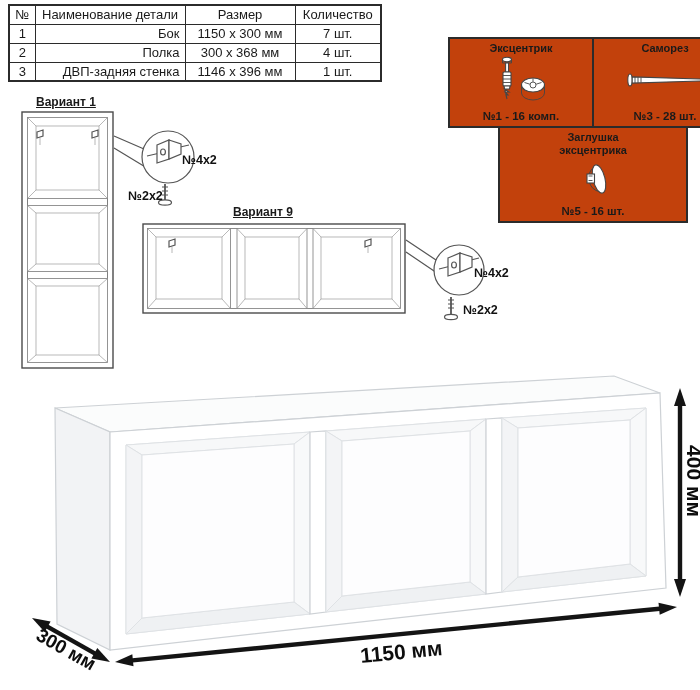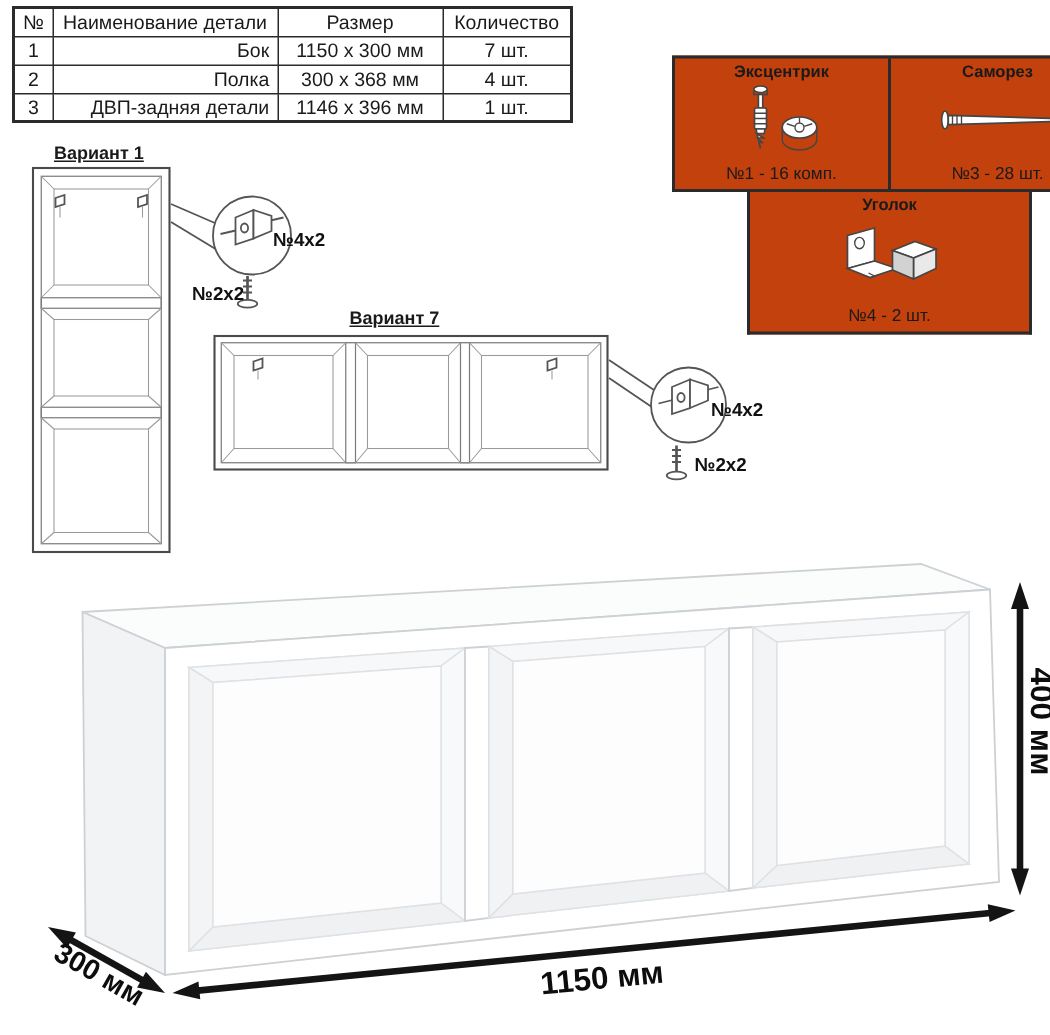--- a/index.html
+++ b/index.html
@@ -14,21 +14,21 @@
   table.parts th { text-align:center; }
   td.c { text-align:center; }
   td.l { text-align:right; }
 
   
   .hw-row { display:flex; border:2px solid #2b2b2b; background:#c2410c;margin-left:40px; }
   .hw-cell { flex:1; display:flex; flex-direction:column; align-items:center; border-right:2px solid #2b2b2b; padding:3px 2px 4px; }
   .hw-cell:last-child { border-right:none; }
   .hw-title { font-weight:bold; font-size:11px; line-height:12.5px; text-align:center; }
   .hw-icon { margin:auto 0; }
-  .hw-count { font-weight:normal; font-size:11.5px; white-space:nowrap; }
+  .hw-count { font-weight:bold; font-size:11.5px; white-space:nowrap; }
 
   .variant-title { position:absolute; font-weight:bold; font-size:12px; white-space:nowrap;text-decoration:underline; }
 
   svg.layer { position:absolute; }
   .ln  { stroke:#4a4a4a; stroke-width:1.4; fill:#ffffff; }
   .ln2 { stroke:#7a7a7a; stroke-width:0.8; fill:none; }
   .ln3 { stroke:#9a9a9a; stroke-width:0.7; fill:none; }
   .call { stroke:#555; stroke-width:1.2; fill:none; }
   .callf { stroke:#555; stroke-width:1.2; fill:#fff; }
   .ref-label { font-weight:bold; font-size:12.5px; fill:#111; }
@@ -60,21 +60,21 @@
       <td class="c">7 шт.</td>
     </tr>
     <tr>
       <td class="c">2</td>
       <td class="l">Полка</td>
       <td class="c">300 х 368 мм</td>
       <td class="c">4 шт.</td>
     </tr>
     <tr>
       <td class="c">3</td>
-      <td class="l">ДВП-задняя детали</td>
+      <td class="l">ДВП-задняя стенка</td>
       <td class="c">1146 х 396 мм</td>
       <td class="c">1 шт.</td>
     </tr>
   </tbody>
     </table>
 
   <div class="hw-row abs" style="left:408px; top:37px; width:290px; height:91px;">
     <div class="hw-cell">
       <div class="hw-title">Эксцентрик</div>
       <div class="hw-icon">
@@ -102,33 +102,32 @@
           <path d="M10.2,8.9 L80,11 L84,12 L80,13 L10.2,15.1 Z" class="hwic"></path>
           <path d="M13,9 v6 M16,9.2 v5.6 M19,9.3 v5.4" class="hwic2"></path>
         </svg>
       </div>
       <div class="hw-count">№3 - 28 шт.</div>
     </div>
   </div>
 
   <div class="hw-row abs" style="left:458px; top:128px; width:190px; height:95px; border-top:none;">
     <div class="hw-cell">
-      <div class="hw-title">Уголок</div>
+      <div class="hw-title" style="max-width:80px;">Заглушка эксцентрика</div>
       <div class="hw-icon">
-        <svg width="80" height="46" viewBox="0 0 80 46">
-          <path d="M12,8 L30,3 L30,25 L12,30 Z" class="hwic"></path>
-          <ellipse cx="20" cy="13" rx="3.2" ry="3.8" class="hwic2"></ellipse>
-          <path d="M12,30 L30,25 L45,30 L27,36 Z" class="hwic"></path>
-          <path d="M26,33 l4,2 l-3,1.5" class="hwic2"></path>
-          <path d="M42,18 L57,12 L71,17 L56,23 Z" class="hwic"></path>
-          <path d="M56,23 L71,17 L71,30 L56,37 Z" fill="#e9e9e9" stroke="#454545" stroke-width="1.1"></path>
-          <path d="M42,18 L56,23 L56,37 L42,31 Z" fill="#d2d2d2" stroke="#454545" stroke-width="1.1"></path>
+        <svg width="60" height="42" viewBox="0 0 60 42">
+          <g transform="rotate(-14 36 21)">
+            <ellipse cx="36" cy="21" rx="6" ry="14.5" class="hwic"></ellipse>
+            <path d="M33.5,8.5 A 14 14 0 0 0 33.5,33.5" class="hwic2"></path>
+          </g>
+          <rect x="24" y="16" width="7.5" height="9" class="hwic"></rect>
+          <path d="M25.5,18 h4 M25.5,22.5 h4" class="hwic2"></path>
         </svg>
       </div>
-      <div class="hw-count">№4 - 2 шт.</div>
+      <div class="hw-count">№5 - 16 шт.</div>
     </div>
   </div>
 
   <div class="variant-title" style="left:36px; top:95px;">Вариант 1</div>
   <svg class="layer" style="left:10px; top:92px;" width="225" height="285" viewBox="0 0 225 285">
     <rect x="12" y="20" width="91" height="256" class="ln"></rect>
     <rect x="17.5" y="25.5" width="80" height="245" class="ln2"></rect>
     <rect x="17.5" y="106.5" width="80" height="7" fill="#fff" class="ln2" stroke="#7a7a7a"></rect>
     <rect x="17.5" y="179.5" width="80" height="7" fill="#fff" class="ln2" stroke="#7a7a7a"></rect>
 
@@ -158,21 +157,21 @@
     </g>
     <g>
       <path d="M155,92 L155,109" stroke="#555" stroke-width="1.8" fill="none"></path>
       <path d="M152,95 h6 M152,99 h6 M152,103 h6" class="call"></path>
       <ellipse cx="155" cy="110.5" rx="6.5" ry="2.6" class="callf"></ellipse>
     </g>
     <text x="172" y="72" class="ref-label">№4х2</text>
     <text x="118" y="108" class="ref-label">№2х2</text>
   </svg>
 
-  <div class="variant-title" style="left:233px; top:205px;">Вариант 7</div>
+  <div class="variant-title" style="left:233px; top:205px;">Вариант 9</div>
   <svg class="layer" style="left:140px; top:218px;" width="380" height="118" viewBox="0 0 380 118">
     <rect x="3" y="6" width="262" height="89" class="ln"></rect>
     <rect x="7.5" y="10.5" width="253" height="80" class="ln2"></rect>
     <rect x="90.5" y="10.5" width="6.5" height="80" fill="#fff" stroke="#7a7a7a" stroke-width="0.8"></rect>
     <rect x="167" y="10.5" width="6" height="80" fill="#fff" stroke="#7a7a7a" stroke-width="0.8"></rect>
 
     <rect x="16" y="19" width="66" height="62" class="ln3"></rect>
     <path d="M7.5,10.5 L16,19 M90.5,10.5 L82,19 M7.5,90.5 L16,81 M90.5,90.5 L82,81" class="ln3"></path>
     <rect x="105" y="19" width="54" height="62" class="ln3"></rect>
     <path d="M97,10.5 L105,19 M167,10.5 L159,19 M97,90.5 L105,81 M167,90.5 L159,81" class="ln3"></path>

